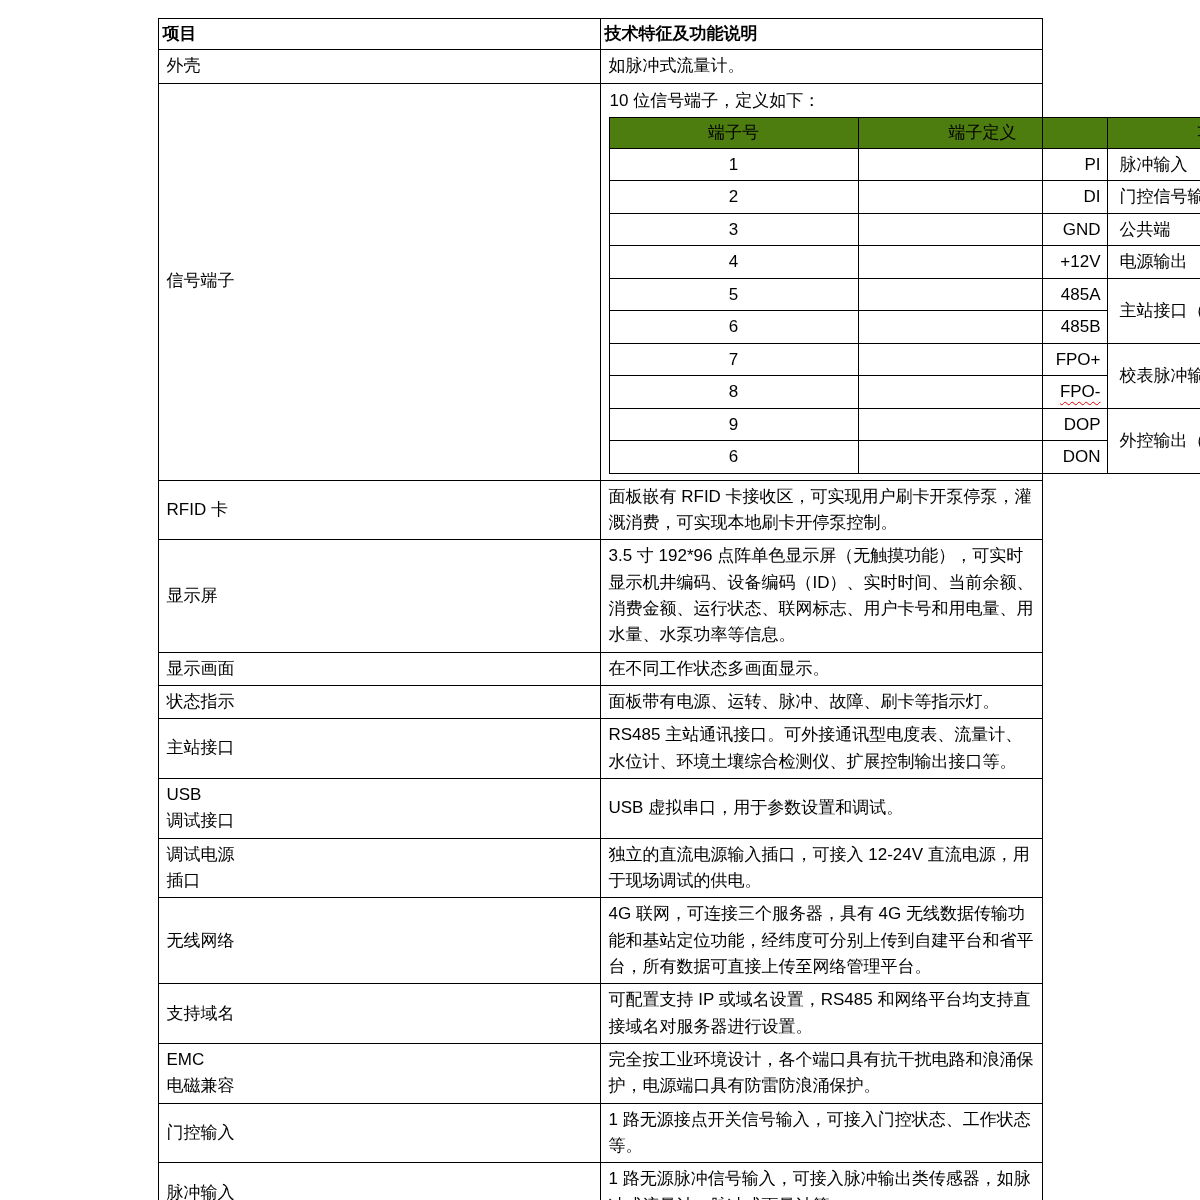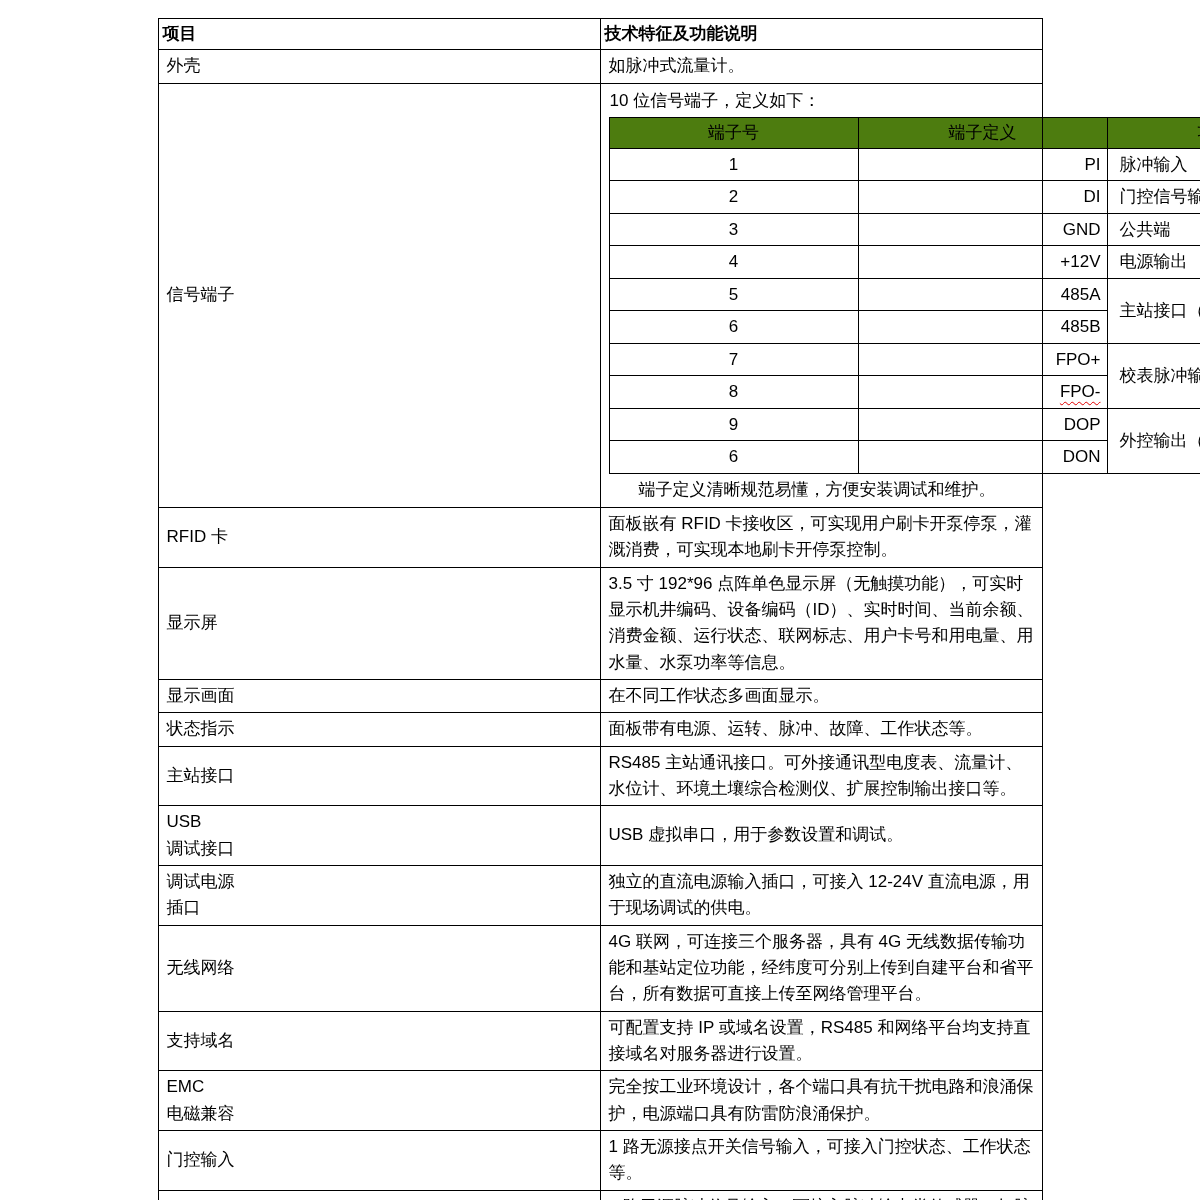--- a/index.html
+++ b/index.html
@@ -145,39 +145,38 @@
                 <td class="tno">9</td>
                 <td class="tdef">DOP</td>
                 <td class="tfunc" rowspan="2">外控输出（继电器接点）</td>
               </tr>
               <tr>
                 <td class="tno">6</td>
                 <td class="tdef">DON</td>
               </tr>
             </tbody>
           </table>
-          <div class="note-line">端子定义清晰规范易懂，方便安装调试和维护。</div>
         </td>
       </tr>
 
       <tr>
         <td class="label">RFID 卡</td>
         <td class="content">面板嵌有 RFID 卡接收区，可实现用户刷卡开泵停泵，灌溉消费，可实现本地刷卡开停泵控制。</td>
       </tr>
       <tr>
         <td class="label">显示屏</td>
         <td class="content">3.5 寸 192*96 点阵单色显示屏（无触摸功能），可实时显示机井编码、设备编码（ID）、实时时间、当前余额、消费金额、运行状态、联网标志、用户卡号和用电量、用水量、水泵功率等信息。</td>
       </tr>
       <tr>
         <td class="label">显示画面</td>
         <td class="content">在不同工作状态多画面显示。</td>
       </tr>
       <tr>
         <td class="label">状态指示</td>
-        <td class="content">面板带有电源、运转、脉冲、故障、工作状态等。</td>
+        <td class="content">面板带有电源、运转、脉冲、故障、刷卡等指示灯。</td>
       </tr>
       <tr>
         <td class="label">主站接口</td>
         <td class="content">RS485 主站通讯接口。可外接通讯型电度表、流量计、水位计、环境土壤综合检测仪、扩展控制输出接口等。</td>
       </tr>
       <tr>
         <td class="label">USB
 调试接口</td>
         <td class="content">USB 虚拟串口，用于参数设置和调试。</td>
       </tr>

